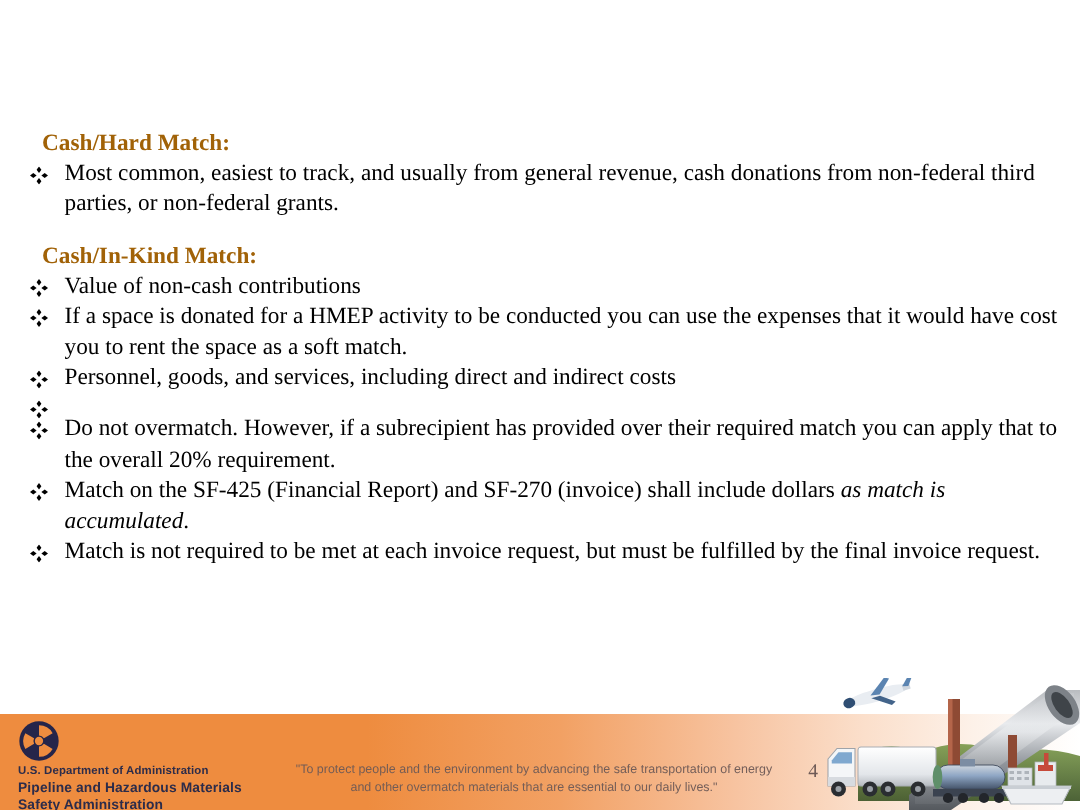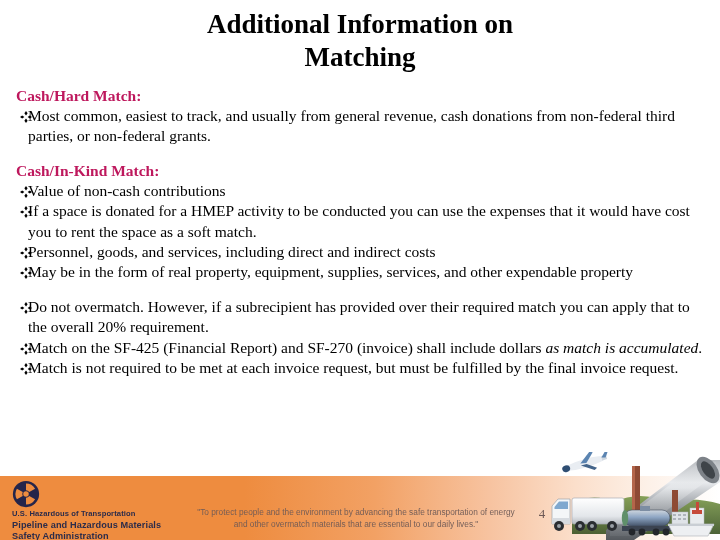--- a/index.html
+++ b/index.html
@@ -53,31 +53,31 @@
     padding: 0;
   }
   .section + .section {
     margin-top: 14px;
   }
   .section-head {
     font-family: "Liberation Serif", "DejaVu Serif", serif;
     font-weight: bold;
     font-size: 15.5px;
     line-height: 20px;
-    color: #be185d;
-    padding-left: 16px;
+    color: #a16207;
+    padding-left: 28px;
   }
   .bullets {
     list-style: none;
     margin: 0;
     padding: 0;
   }
   .bullet {
     position: relative;
-    padding-left: 28px;
+    padding-left: 43px;
     padding-right: 8px;
     font-family: "Liberation Serif", "DejaVu Serif", serif;
     font-size: 15.5px;
     line-height: 20.4px;
     color: #000000;
   }
   .bullet-mark {
     position: absolute;
     left: 20px;
     top: 0;
@@ -178,24 +178,20 @@
     width: 172px;
     height: 88px;
     overflow: hidden;
   }
 </style>
 </head>
 <body>
 
 <div class="slide">
 
-  <div class="slide-title">
-    <span class="tl">Additional Information on</span>
-    <span class="tl">Matching</span>
-  </div>
 
   <div class="body-area">
 
     <div class="section">
       <div class="section-head">Cash/Hard Match:</div>
       <ul class="bullets">
         <li class="bullet">
           <span class="bullet-mark">
             <svg width="12" height="12" viewBox="0 0 12 12" aria-hidden="true">
               <path d="M6 0 L7.6 2.2 L6 4.4 L4.4 2.2 Z" fill="#000"></path>
@@ -247,21 +243,20 @@
         </li>
         <li class="bullet">
           <span class="bullet-mark">
             <svg width="12" height="12" viewBox="0 0 12 12" aria-hidden="true">
               <path d="M6 0 L7.6 2.2 L6 4.4 L4.4 2.2 Z" fill="#000"></path>
               <path d="M6 7.6 L7.6 9.8 L6 12 L4.4 9.8 Z" fill="#000"></path>
               <path d="M0 6 L2.2 4.4 L4.4 6 L2.2 7.6 Z" fill="#000"></path>
               <path d="M7.6 6 L9.8 4.4 L12 6 L9.8 7.6 Z" fill="#000"></path>
             </svg>
           </span>
-          <span>May be in the form of real property, equipment, supplies, services, and other expendable property</span>
         </li>
       </ul>
     </div>
 
     <div class="section">
       <ul class="bullets">
         <li class="bullet">
           <span class="bullet-mark">
             <svg width="12" height="12" viewBox="0 0 12 12" aria-hidden="true">
               <path d="M6 0 L7.6 2.2 L6 4.4 L4.4 2.2 Z" fill="#000"></path>
@@ -305,21 +300,21 @@
     <span class="dot-logo">
       <svg width="28" height="28" viewBox="0 0 64 64" aria-hidden="true">
         <circle cx="32" cy="32" r="30" fill="#25254a"></circle>
         <path d="M32 8 A24 24 0 0 1 52.8 20 L39.5 27.7 A10 10 0 0 0 32 23.5 Z" fill="#ee8c3f"></path>
         <path d="M52.8 44 A24 24 0 0 1 32 56 L32 40.5 A10 10 0 0 0 39.5 36.3 Z" fill="#ee8c3f"></path>
         <path d="M11.2 20 A24 24 0 0 0 11.2 44 L24.5 36.3 A10 10 0 0 1 24.5 27.7 Z" fill="#ee8c3f"></path>
         <circle cx="32" cy="32" r="6.3" fill="#ee8c3f"></circle>
       </svg>
     </span>
 
-    <div class="dot-agency">U.S. Hazardous of Transportation</div>
+    <div class="dot-agency">U.S. Department of Administration</div>
     <div class="dot-admin">
       <span>Pipeline and Hazardous Materials</span>
       <span>Safety Administration</span>
     </div>
 
     <div class="mission">
       <span>"To protect people and the environment by advancing the safe transportation of energy</span>
       <span>and other overmatch materials that are essential to our daily lives."</span>
     </div>
 

